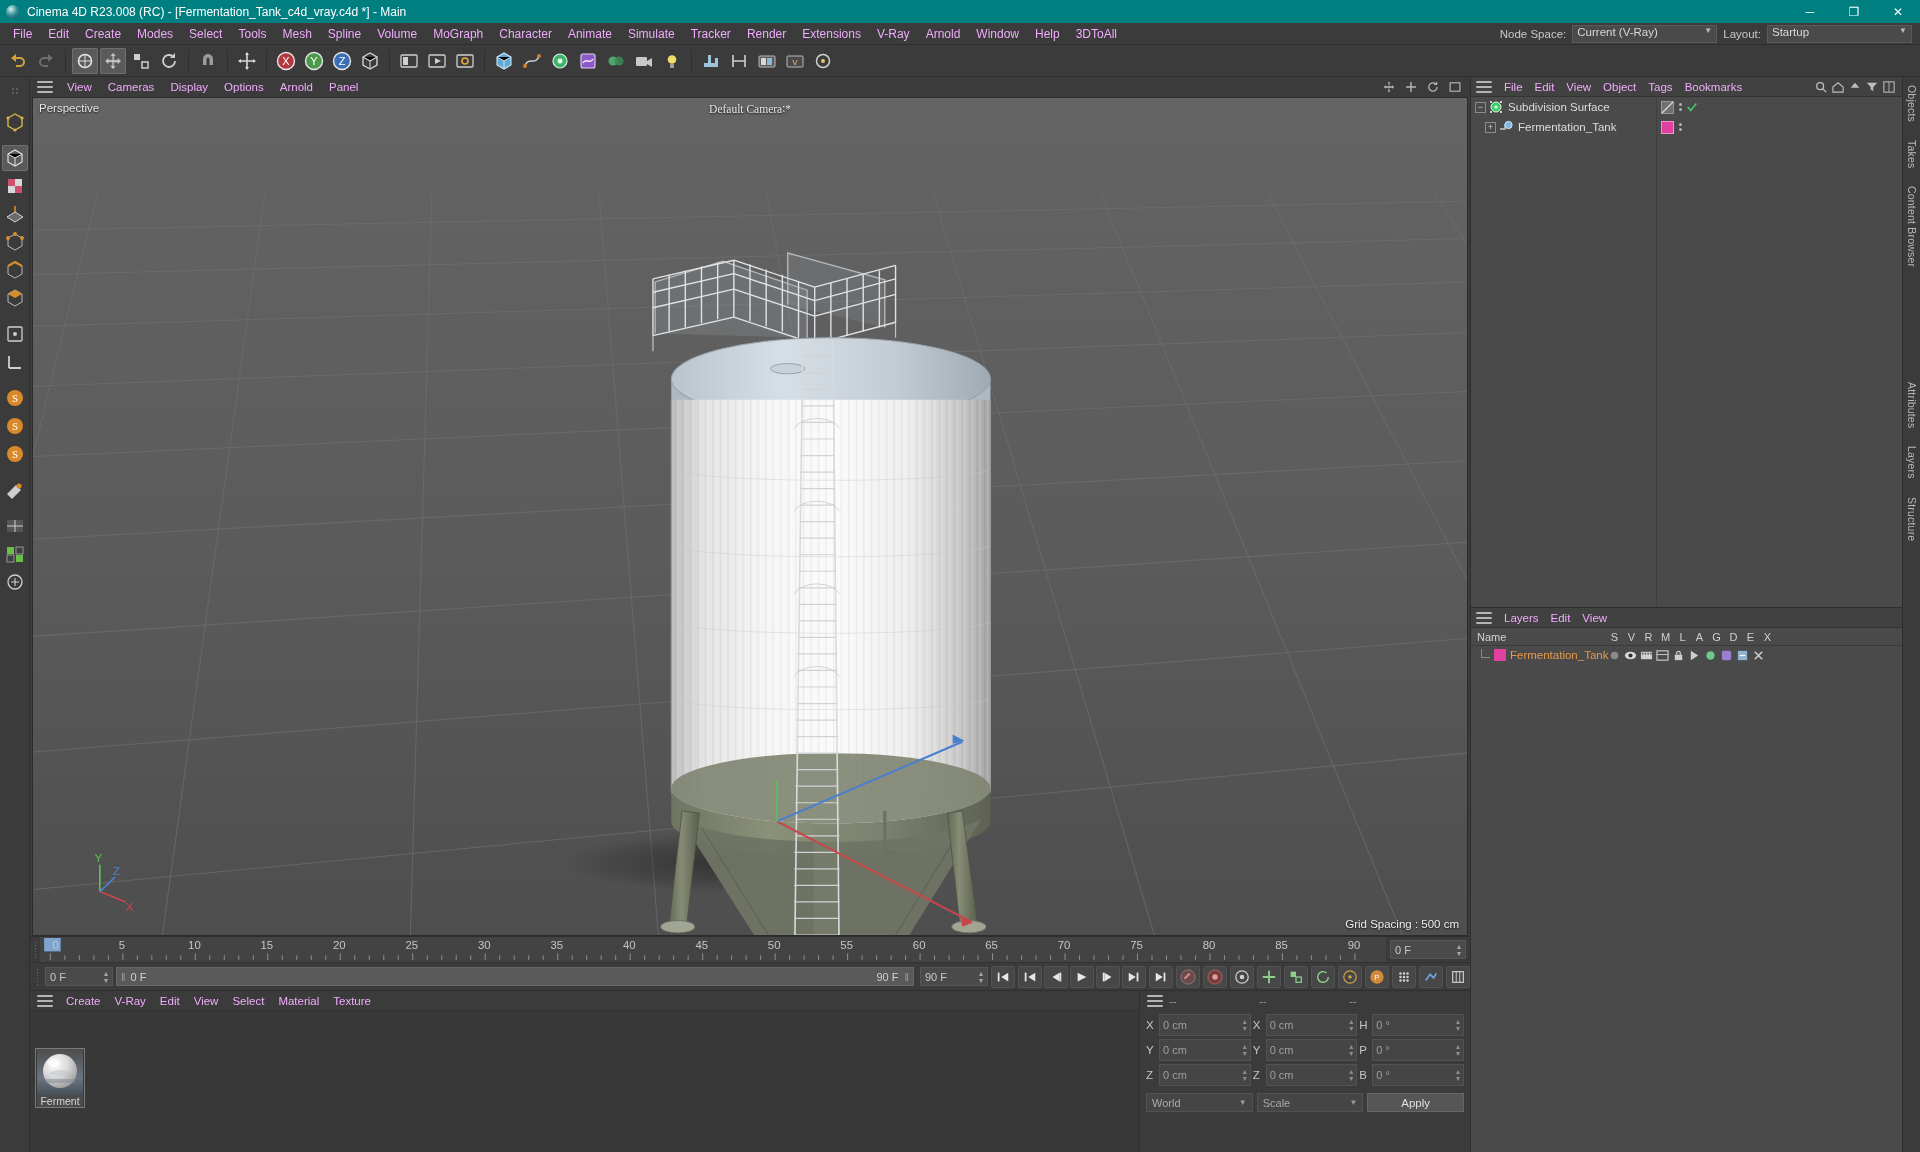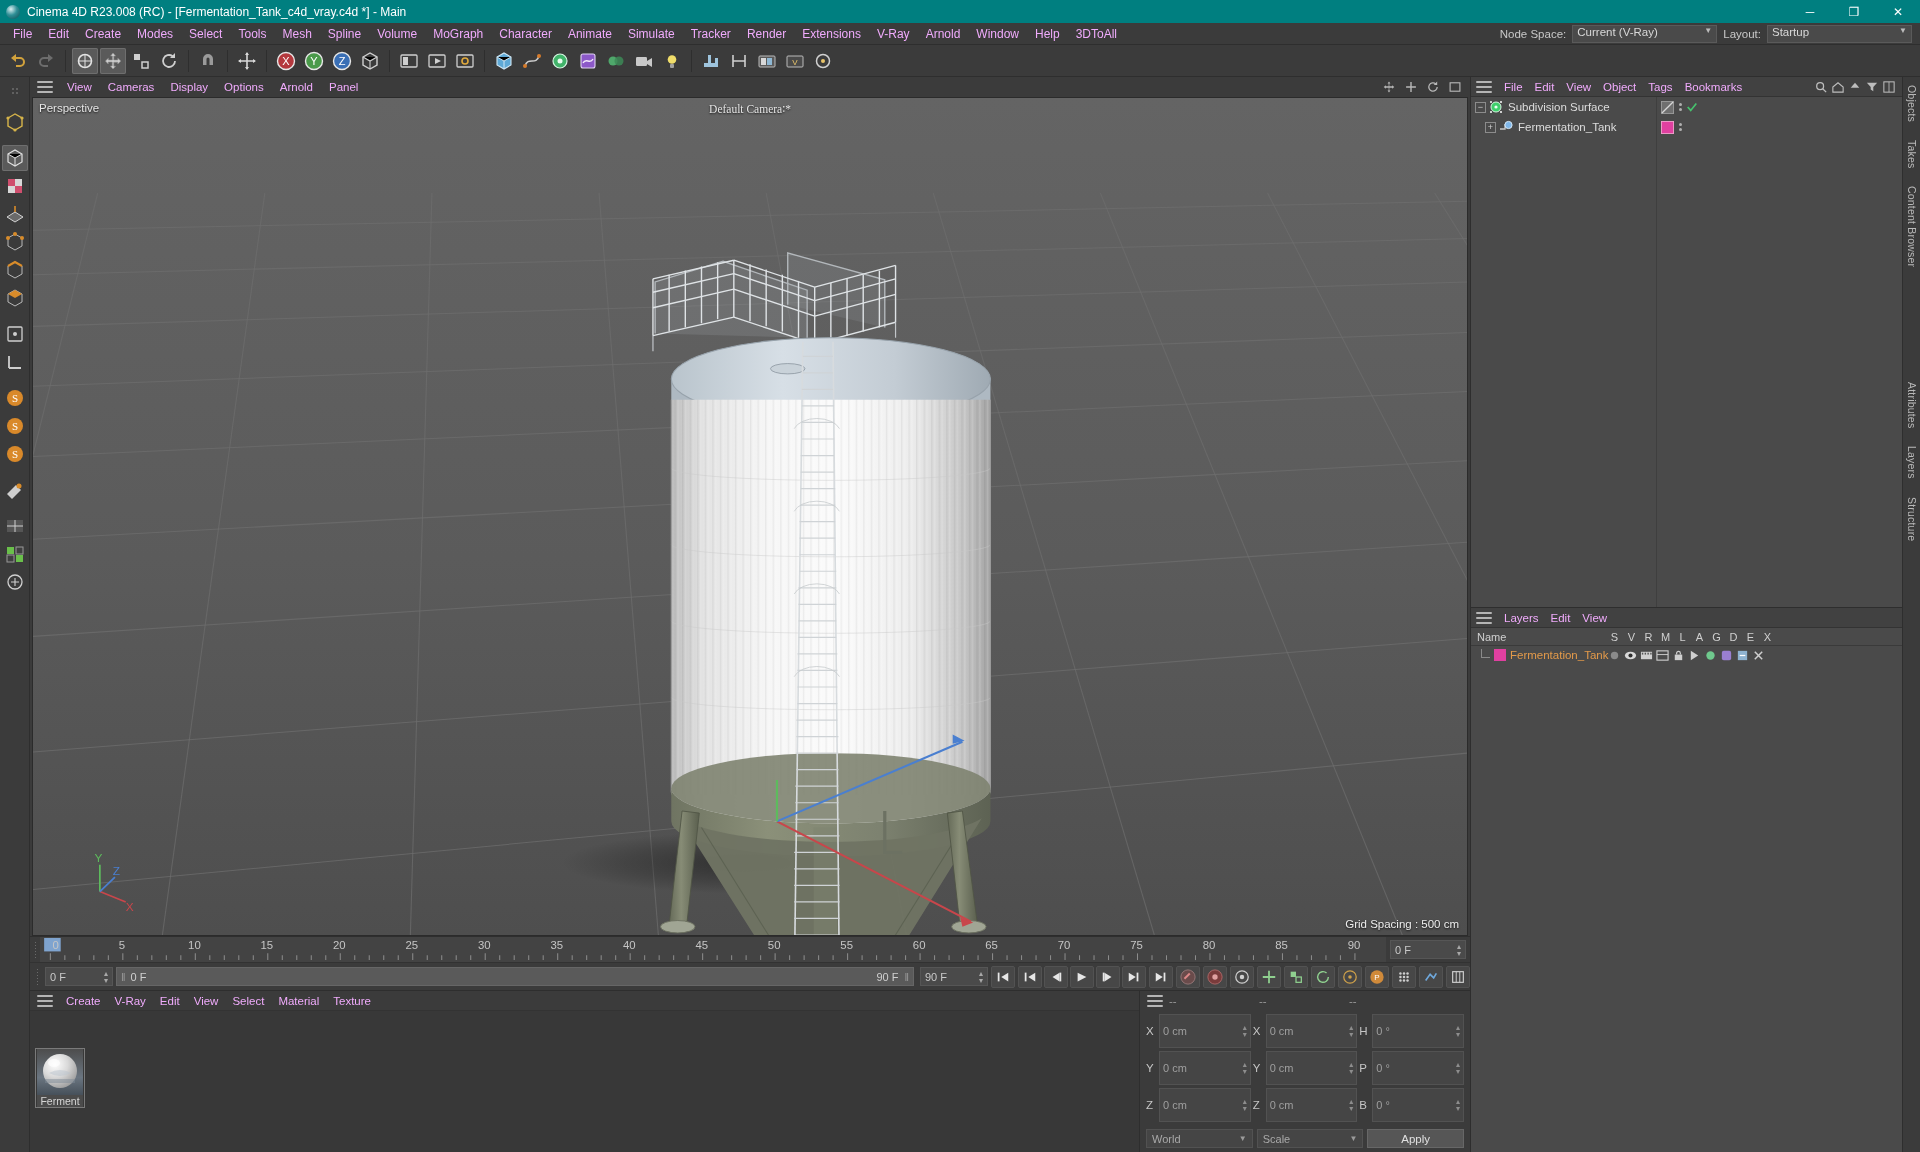--- a/index.html
+++ b/index.html
@@ -167,21 +167,21 @@
               white-space: nowrap; overflow: hidden; }
 
   .coord-mgr { width: 330px; flex: none; display: flex; flex-direction: column; background: #3b3b3b; }
   .coord-head { height: 20px; display: flex; align-items: center; padding-left: 4px; font-size: 11.5px; color: #9a9a9a; }
   .coord-head .dots { width: 90px; text-align: left; }
   .coord-grid { padding: 3px 6px 4px 6px; display: flex; flex-direction: column; gap: 3px; }
   .coord-line { display: flex; align-items: center; gap: 2px; }
   .ax { width: 11px; font-size: 11.5px; color: #c6c6c6; text-align: left; flex: none; }
   .cfield {
     flex: 1; background: #454545; border: 1px solid #525252; height: 18px;
-    display: flex; align-items: center; padding: 16px 3px; font-size: 11px; color: #9f9f9f;
+    display: flex; align-items: center; padding: 10px 3px; font-size: 11px; color: #9f9f9f;
   }
   .cfield .spin { margin-left: auto; font-size: 8px; line-height: 7px; color: #8d8d8d; }
   .coord-bottom { display: flex; gap: 4px; padding: 3px 6px 0 6px; }
   .csel {
     flex: 1; background: #454545; border: 1px solid #525252; height: 19px; display: flex;
     align-items: center; padding: 0 5px; font-size: 11px; color: #a9a9a9;
   }
   .csel .caret { margin-left: auto; font-size: 8px; color: #9b9b9b; }
   .capply {
     flex: 1; background: #565656; border: 1px solid #676767; height: 19px; display: flex;

